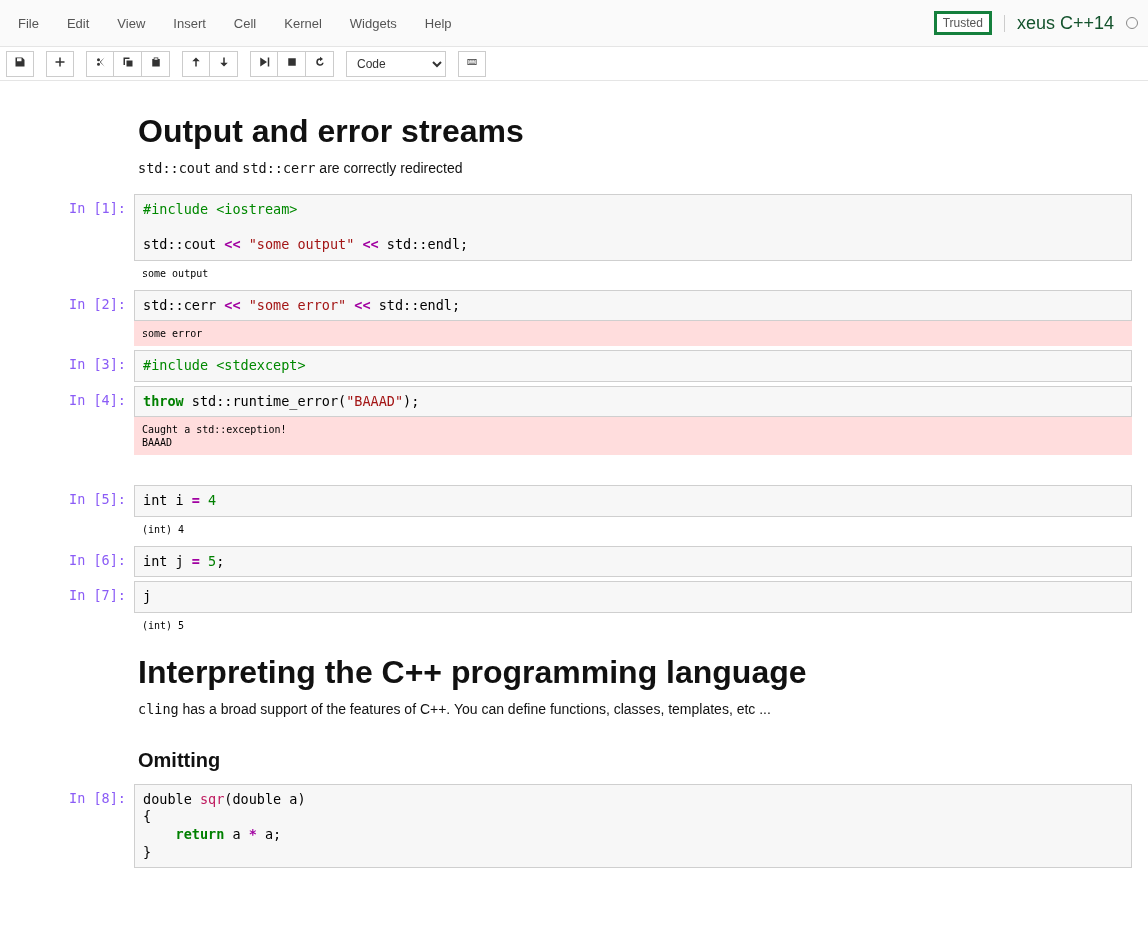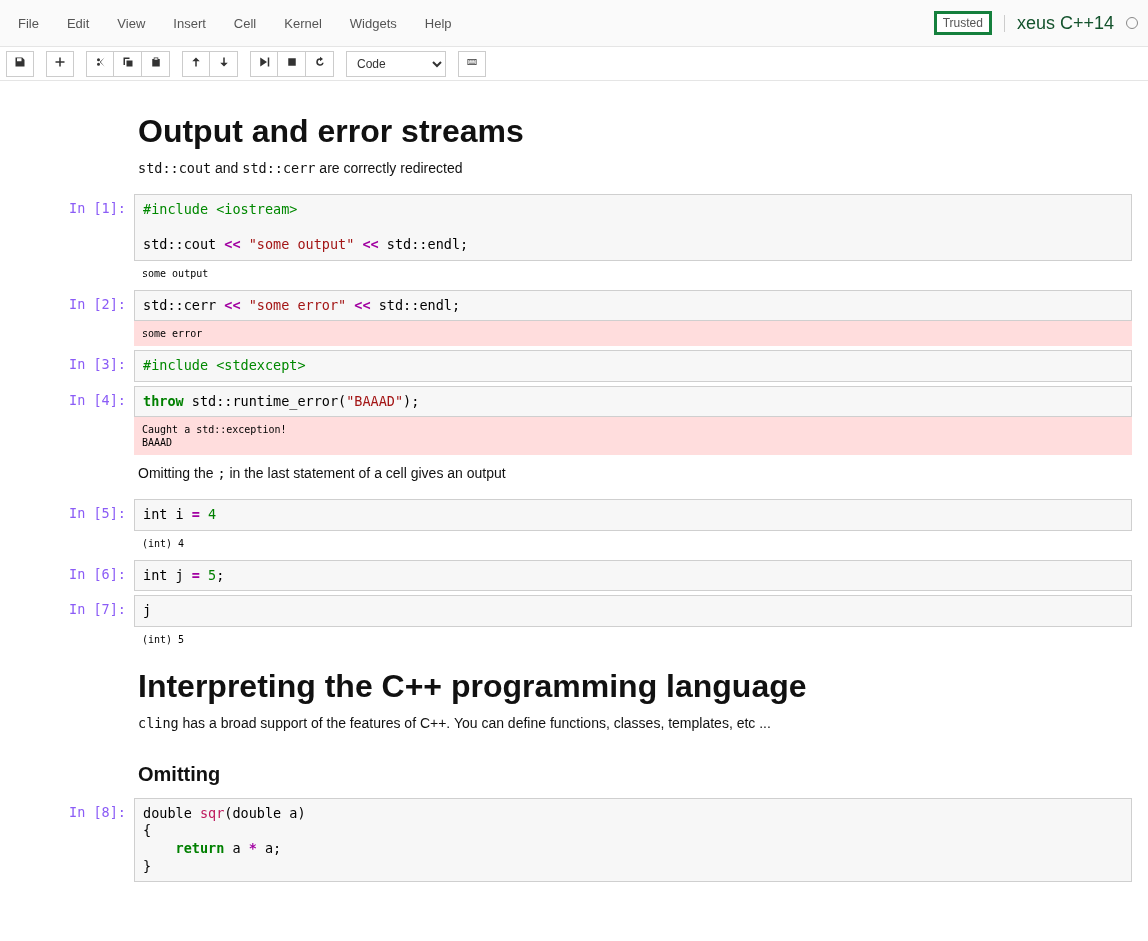--- a/index.html
+++ b/index.html
@@ -281,25 +281,20 @@
     <div class="prompt">In [4]:</div>
     <div class="cell-body">
       <div class="code-input"><span class="tk-kw">throw</span><span> std::runtime_error(</span><span class="tk-str">"BAAAD"</span><span>);</span></div>
       <div class="output-err">Caught a std::exception!
 BAAAD</div>
     </div>
   </div>
 
   <div class="cell md-cell">
     <div class="prompt empty">.</div>
-    <div class="cell-body">
-      <p>
-        <span>Omitting the </span><code>;</code><span> in the last statement of a cell gives an output</span>
-      </p>
-    </div>
   </div>
 
   <div class="cell">
     <div class="prompt">In [5]:</div>
     <div class="cell-body">
       <div class="code-input"><span>int i </span><span class="tk-op">=</span><span class="tk-num"> 4</span></div>
       <div class="output">(int) 4</div>
     </div>
   </div>
 

